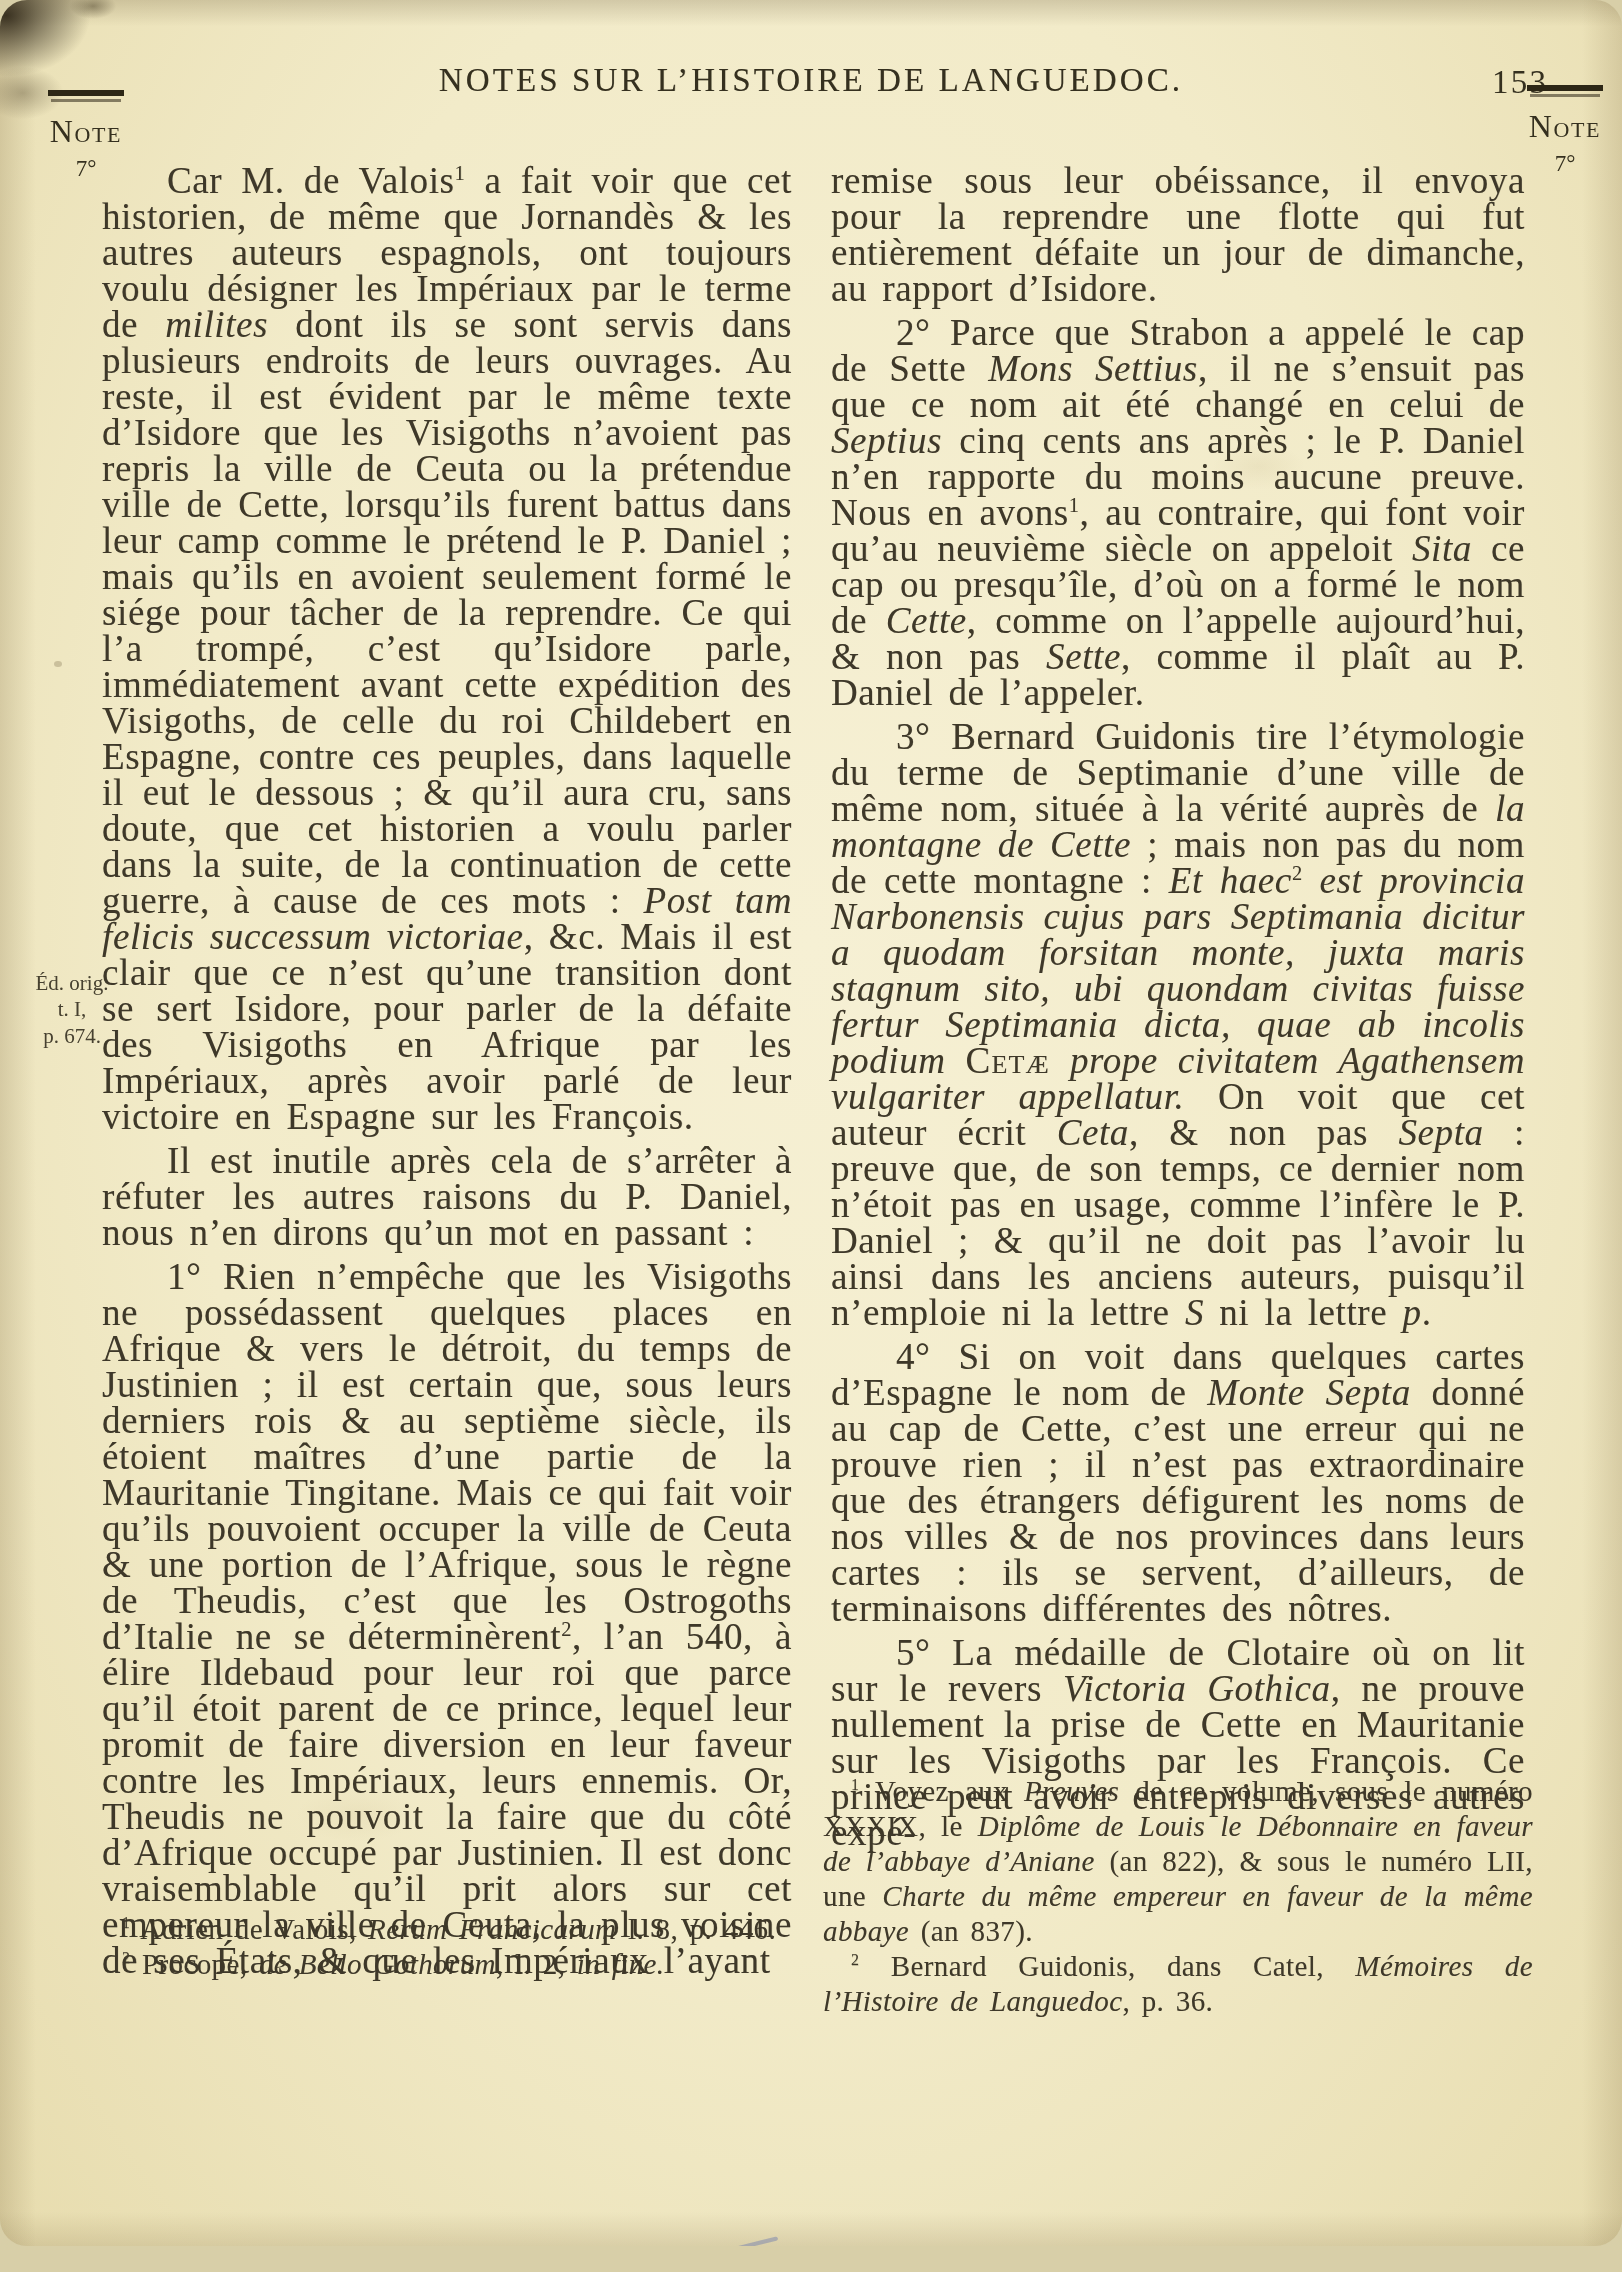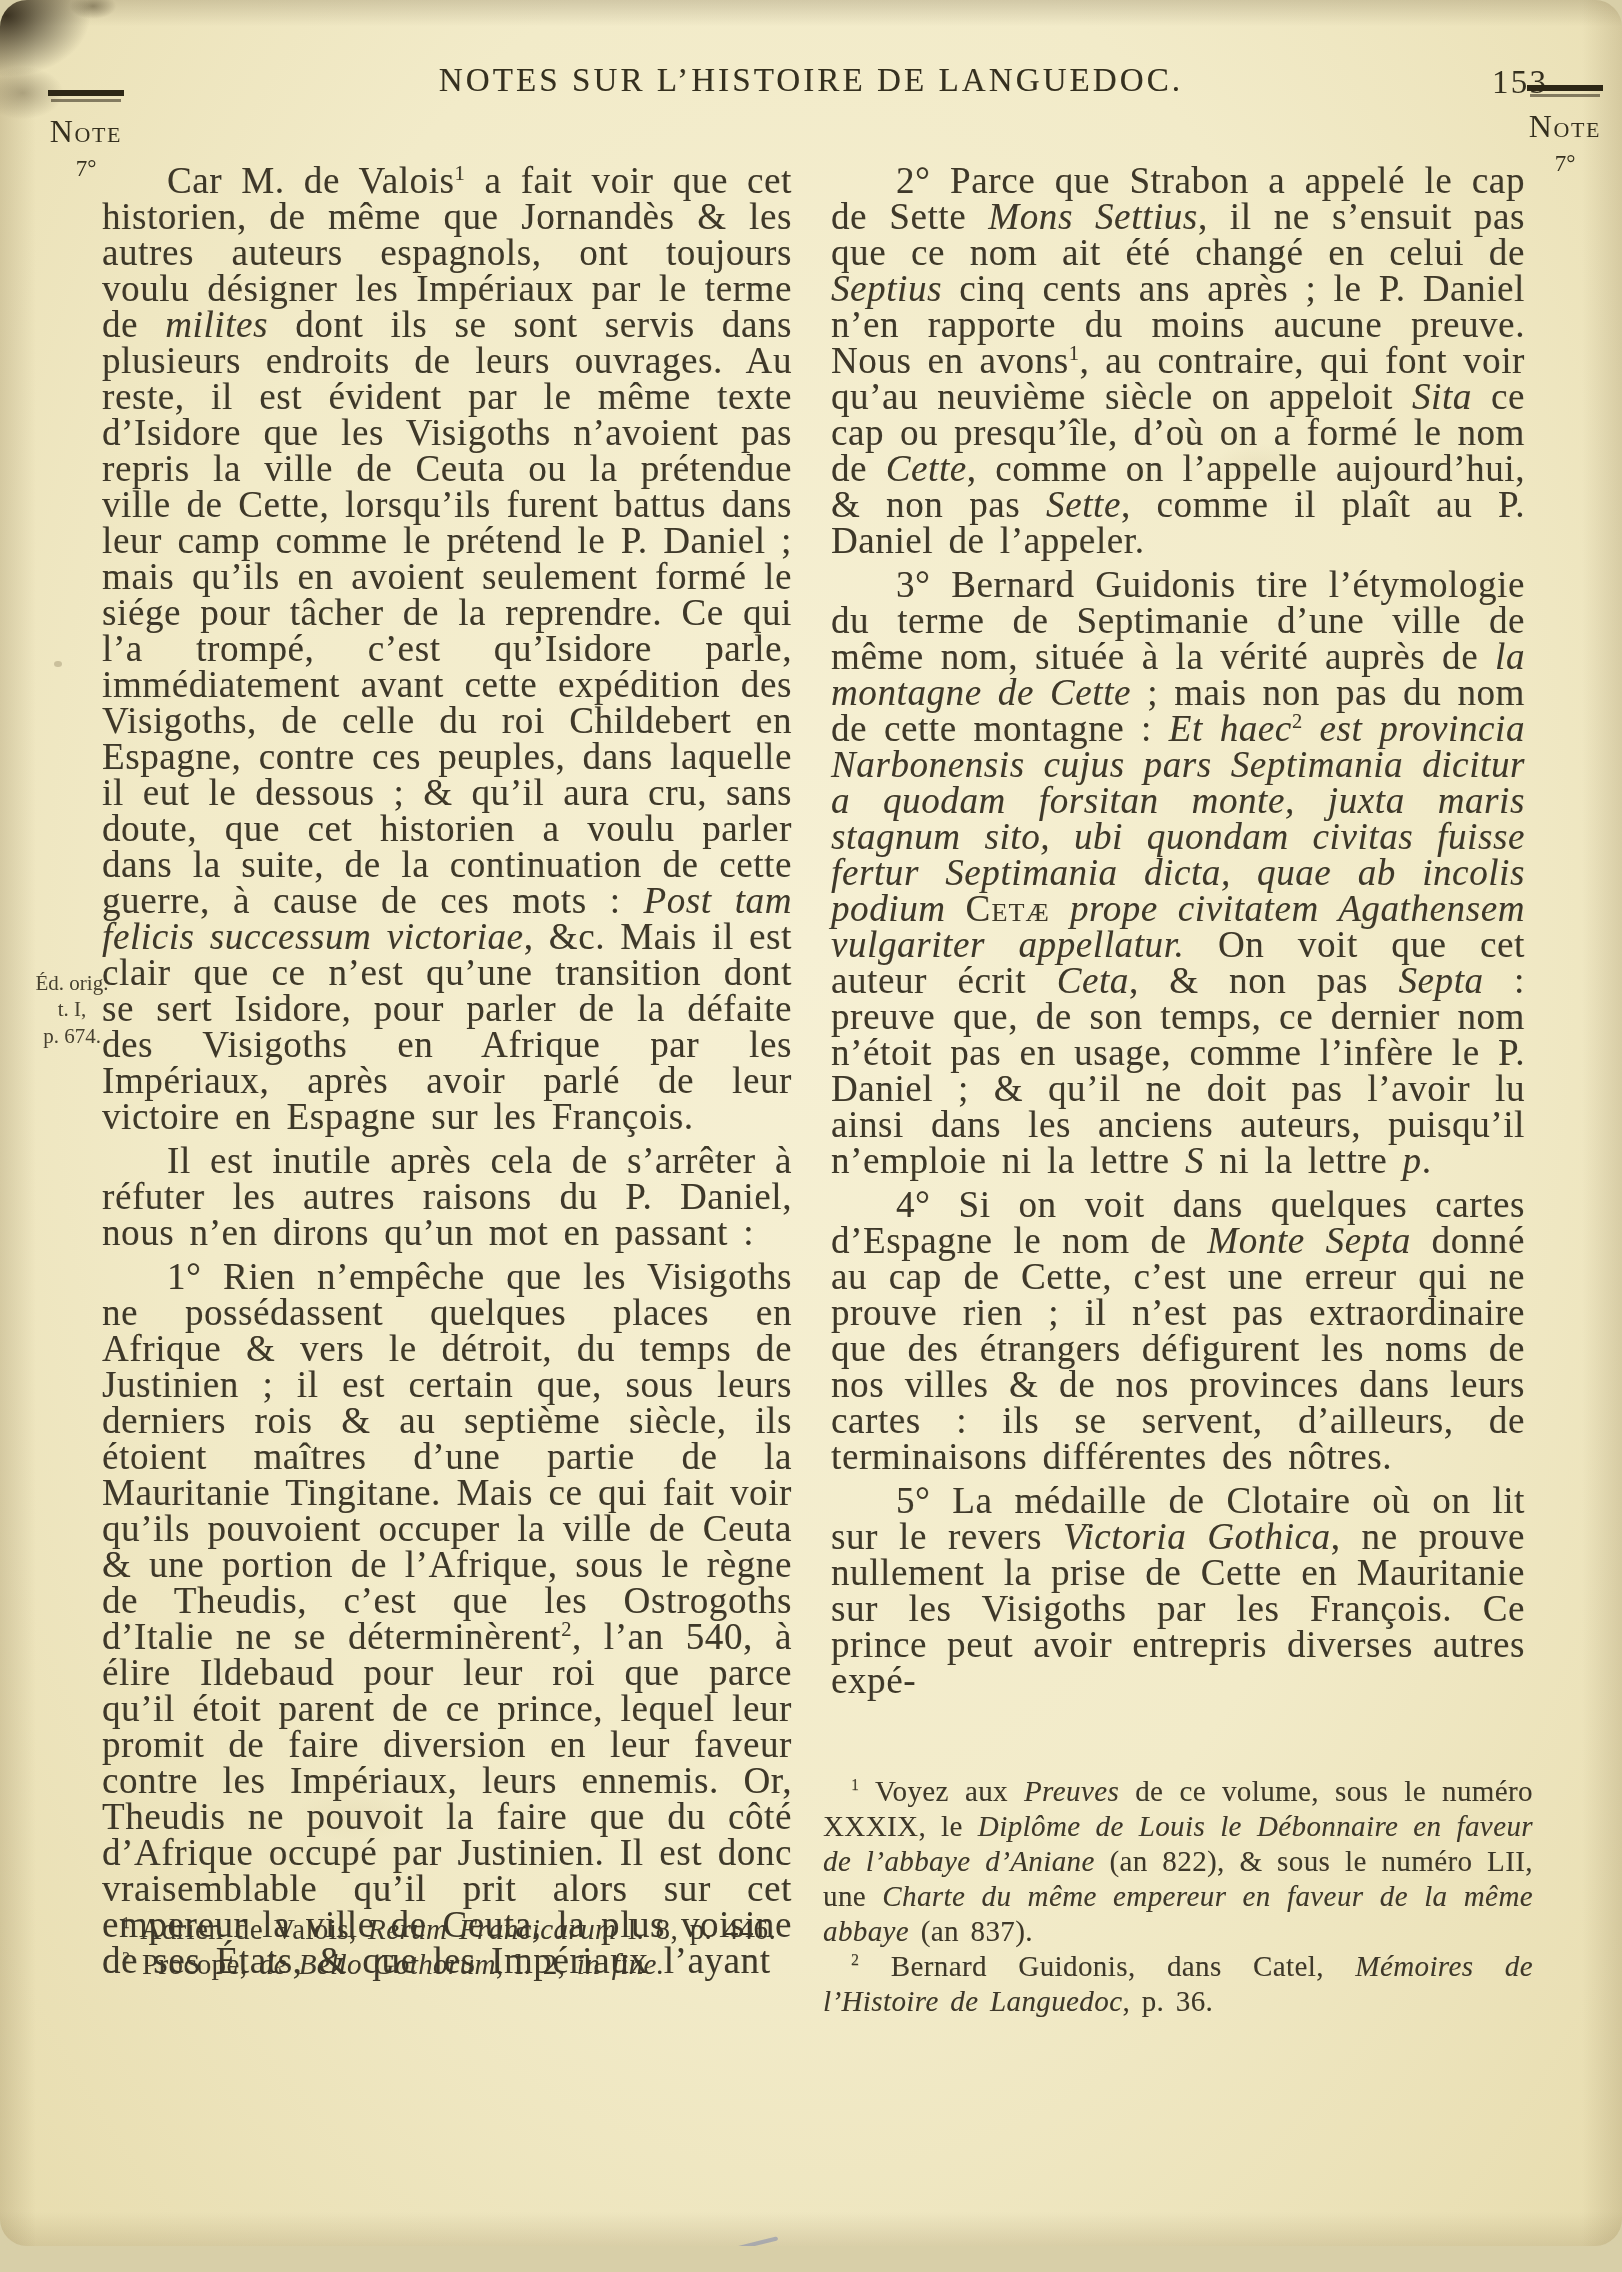--- a/index.html
+++ b/index.html
@@ -152,20 +152,21 @@
       <div>p. 674.</div>
     </div>
 
   <div class="col col-left">
       <p class="para indent"><span class="seg-r">Car M. de Valois</span><span class="seg-sup">1</span><span class="seg-r"> a fait voir que cet historien, de même que Jornandès &amp; les autres auteurs espagnols, ont toujours voulu désigner les Impériaux par le terme de </span><span class="seg-i">milites</span><span class="seg-r"> dont ils se sont servis dans plusieurs endroits de leurs ouvrages. Au reste, il est évident par le même texte d’Isidore que les Visigoths n’avoient pas repris la ville de Ceuta ou la prétendue ville de Cette, lorsqu’ils furent battus dans leur camp comme le prétend le P. Daniel ; mais qu’ils en avoient seulement formé le siége pour tâcher de la reprendre. Ce qui l’a trompé, c’est qu’Isidore parle, immédiatement avant cette expédition des Visigoths, de celle du roi Childebert en Espagne, contre ces peuples, dans laquelle il eut le dessous ; &amp; qu’il aura cru, sans doute, que cet historien a voulu parler dans la suite, de la continuation de cette guerre, à cause de ces mots : </span><span class="seg-i">Post tam felicis successum victoriae</span><span class="seg-r">, &amp;c. Mais il est clair que ce n’est qu’une transition dont se sert Isidore, pour parler de la défaite des Visigoths en Afrique par les Impériaux, après avoir parlé de leur victoire en Espagne sur les François.</span></p>
       <p class="para indent"><span class="seg-r">Il est inutile après cela de s’arrêter à réfuter les autres raisons du P. Daniel, nous n’en dirons qu’un mot en passant :</span></p>
       <p class="para indent"><span class="seg-r">1° Rien n’empêche que les Visigoths ne possédassent quelques places en Afrique &amp; vers le détroit, du temps de Justinien ; il est certain que, sous leurs derniers rois &amp; au septième siècle, ils étoient maîtres d’une partie de la Mauritanie Tingitane. Mais ce qui fait voir qu’ils pouvoient occuper la ville de Ceuta &amp; une portion de l’Afrique, sous le règne de Theudis, c’est que les Ostrogoths d’Italie ne se déterminèrent</span><span class="seg-sup">2</span><span class="seg-r">, l’an 540, à élire Ildebaud pour leur roi que parce qu’il étoit parent de ce prince, lequel leur promit de faire diversion en leur faveur contre les Impériaux, leurs ennemis. Or, Theudis ne pouvoit la faire que du côté d’Afrique occupé par Justinien. Il est donc vraisemblable qu’il prit alors sur cet empereur la ville de Ceuta, la plus voisine de ses États, &amp; que les Impériaux l’ayant</span></p>
     </div>
 
   <div class="col col-right">
+      <p class="para"><span class="seg-r">remise sous leur obéissance, il envoya pour la reprendre une flotte qui fut entièrement défaite un jour de dimanche, au rapport d’Isidore.</span></p>
       <p class="para indent"><span class="seg-r">2° Parce que Strabon a appelé le cap de Sette </span><span class="seg-i">Mons Settius</span><span class="seg-r">, il ne s’ensuit pas que ce nom ait été changé en celui de </span><span class="seg-i">Septius</span><span class="seg-r"> cinq cents ans après ; le P. Daniel n’en rapporte du moins aucune preuve. Nous en avons</span><span class="seg-sup">1</span><span class="seg-r">, au contraire, qui font voir qu’au neuvième siècle on appeloit </span><span class="seg-i">Sita</span><span class="seg-r"> ce cap ou presqu’île, d’où on a formé le nom de </span><span class="seg-i">Cette</span><span class="seg-r">, comme on l’appelle aujourd’hui, &amp; non pas </span><span class="seg-i">Sette</span><span class="seg-r">, comme il plaît au P. Daniel de l’appeler.</span></p>
       <p class="para indent"><span class="seg-r">3° Bernard Guidonis tire l’étymologie du terme de Septimanie d’une ville de même nom, située à la vérité auprès de </span><span class="seg-i">la montagne de Cette</span><span class="seg-r"> ; mais non pas du nom de cette montagne : </span><span class="seg-i">Et haec</span><span class="seg-sup">2</span><span class="seg-i"> est provincia Narbonensis cujus pars Septimania dicitur a quodam forsitan monte, juxta maris stagnum sito, ubi quondam civitas fuisse fertur Septimania dicta, quae ab incolis podium </span><span class="seg-sc">Cetæ</span><span class="seg-i"> prope civitatem Agathensem vulgariter appellatur.</span><span class="seg-r"> On voit que cet auteur écrit </span><span class="seg-i">Ceta</span><span class="seg-r">, &amp; non pas </span><span class="seg-i">Septa</span><span class="seg-r"> : preuve que, de son temps, ce dernier nom n’étoit pas en usage, comme l’infère le P. Daniel ; &amp; qu’il ne doit pas l’avoir lu ainsi dans les anciens auteurs, puisqu’il n’emploie ni la lettre </span><span class="seg-i">S</span><span class="seg-r"> ni la lettre </span><span class="seg-i">p</span><span class="seg-r">.</span></p>
       <p class="para indent"><span class="seg-r">4° Si on voit dans quelques cartes d’Espagne le nom de </span><span class="seg-i">Monte Septa</span><span class="seg-r"> donné au cap de Cette, c’est une erreur qui ne prouve rien ; il n’est pas extraordinaire que des étrangers défigurent les noms de nos villes &amp; de nos provinces dans leurs cartes : ils se servent, d’ailleurs, de terminaisons différentes des nôtres.</span></p>
       <p class="para indent"><span class="seg-r">5° La médaille de Clotaire où on lit sur le revers </span><span class="seg-i">Victoria Gothica</span><span class="seg-r">, ne prouve nullement la prise de Cette en Mauritanie sur les Visigoths par les François. Ce prince peut avoir entrepris diverses autres expé-</span></p>
     </div>
 
   <div class="fnotes fnotes-left">
       <p class="fnote"><span class="seg-sup">1</span><span class="seg-r"> Adrien de Valois, </span><span class="seg-i">Rerum Francicarum</span><span class="seg-r"> l. 8, p. 446.</span></p>
       <p class="fnote"><span class="seg-sup">2</span><span class="seg-r"> Procope, </span><span class="seg-i">de Bello Gothorum</span><span class="seg-r">, l. 2, </span><span class="seg-i">in fine.</span></p>
     </div>

